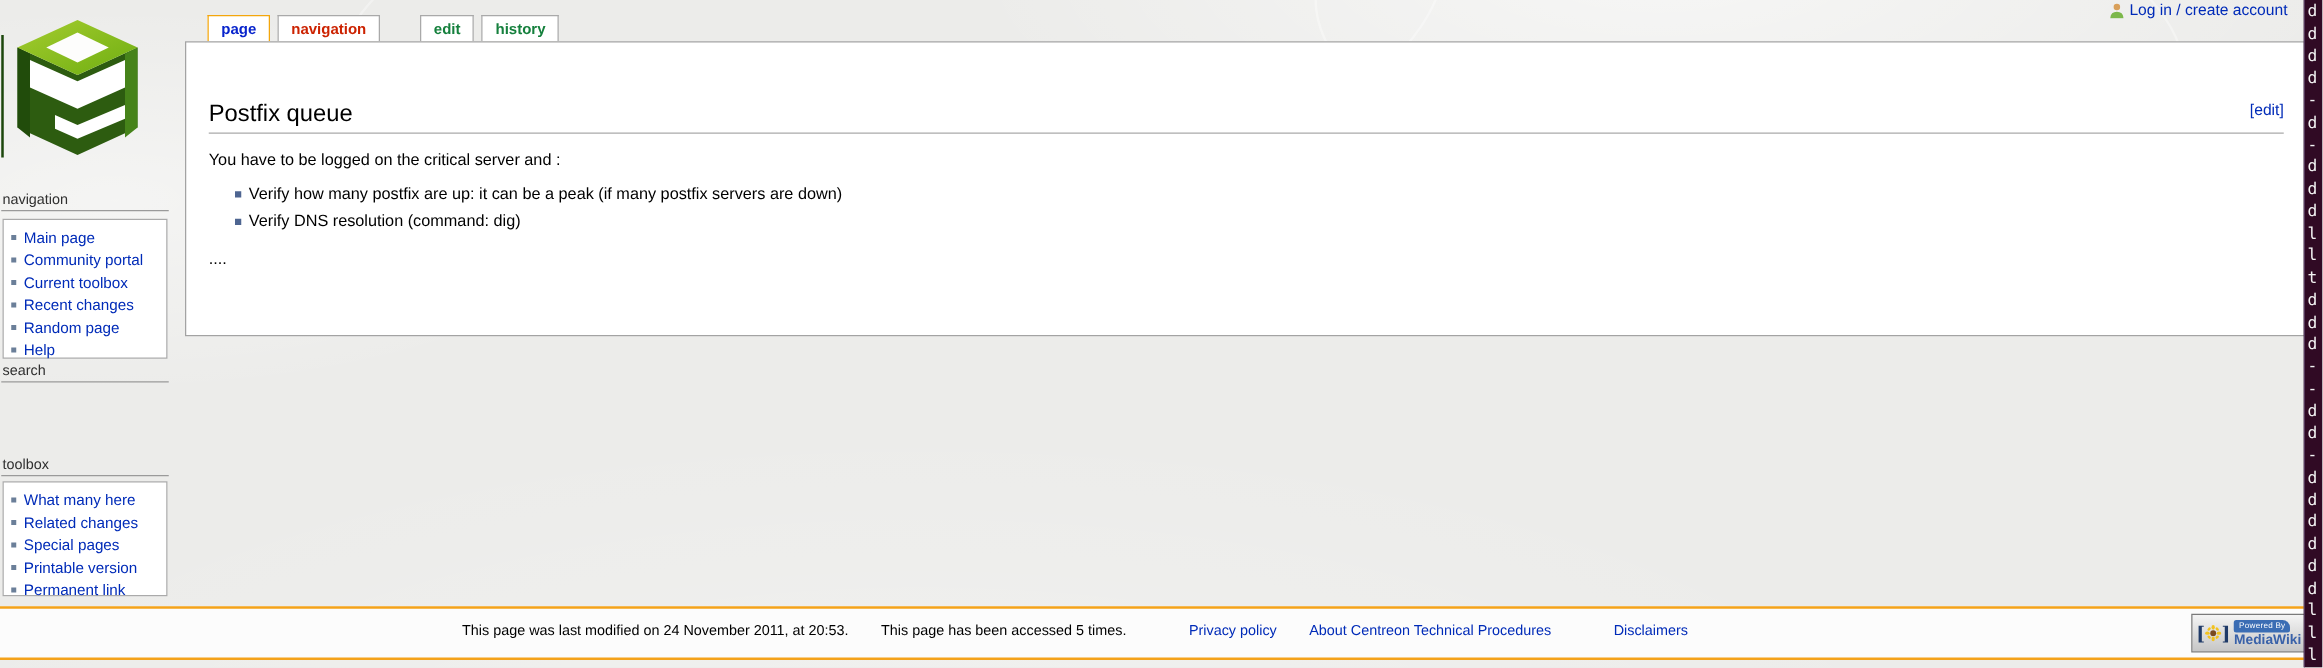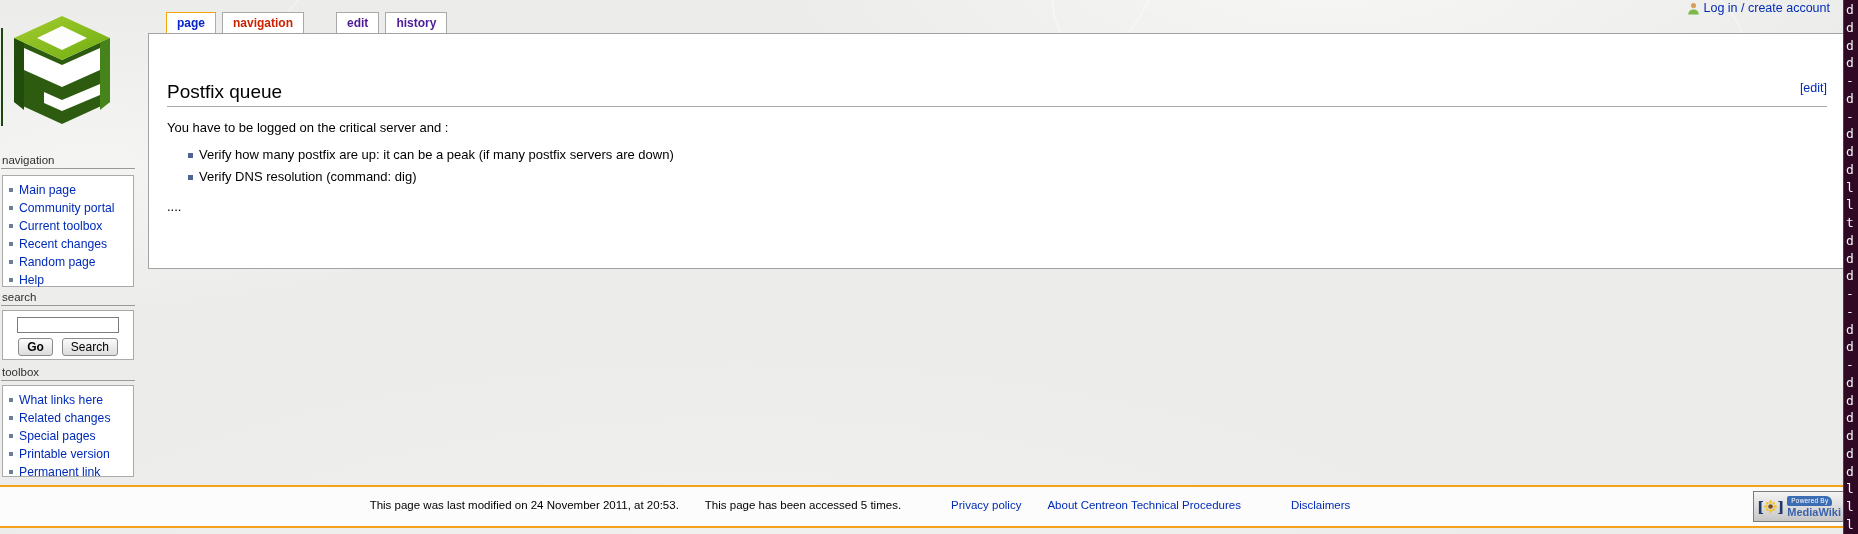--- a/index.html
+++ b/index.html
@@ -29,21 +29,21 @@
 
   
   .login { position:absolute; top:1px; right:13px; font-size:12.5px; display:flex; align-items:center; gap:4px; }
   .login a { color:#002bb8; text-decoration:none; }
 
   
   .tabs { position:absolute; left:166px; top:12px; height:21px; display:flex; align-items:flex-end; }
   .tab {
     background:#fff; border:1px solid #a9a9a9; border-bottom:none;
     font-size:12px; font-weight:bold; line-height:20px; height:21px;
-    padding:0 10px; color:#4c1d95; cursor:pointer; margin-right:6px;
+    padding:0 10px; color:#15803d; cursor:pointer; margin-right:6px;
   }
   .tab.active { border-color:#f3a60d; color:#0824cc; }
   .tab.red { color:#cc2200; }
   .tab.gap-before { margin-left:26px; }
 
   
   .content-box {
     position:absolute; left:148px; top:33px; width:1696px; height:236px;
     background:#fff; border:1px solid #a3a3a3; padding:0 16px 0 18px;
     color:#000;
@@ -211,32 +211,25 @@
       <li><a href="#">Main page</a></li>
       <li><a href="#">Community portal</a></li>
       <li><a href="#">Current toolbox</a></li>
       <li><a href="#">Recent changes</a></li>
       <li><a href="#">Random page</a></li>
       <li><a href="#">Help</a></li>
     </ul>
   </div>
 
   <div class="portlet-label" id="p-search-label">search</div>
-  <div class="p-box" id="p-search">
-    <input class="search-input" type="text" value="" style="">
-    <div class="search-btns">
-      <button class="go">Go</button>
-      <button>Search</button>
-    </div>
-  </div>
 
   <div class="portlet-label" id="p-tool-label">toolbox</div>
   <div class="p-box" id="p-tool">
     <ul>
-      <li><a href="#">What links here</a></li>
+      <li><a href="#">What many here</a></li>
       <li><a href="#">Related changes</a></li>
       <li><a href="#">Special pages</a></li>
       <li><a href="#">Printable version</a></li>
       <li><a href="#">Permanent link</a></li>
     </ul>
   </div>
 
   <div class="footer">
     <div class="footer-text">
       <span>This page was last modified on 24 November 2011, at 20:53.</span><span class="sep"></span><span>This page has been accessed 5 times.</span><span class="sep-lg"></span><a href="#">Privacy policy</a><span class="sep"></span><a href="#">About Centreon Technical Procedures</a><span class="sep-lg"></span><a href="#">Disclaimers</a>

